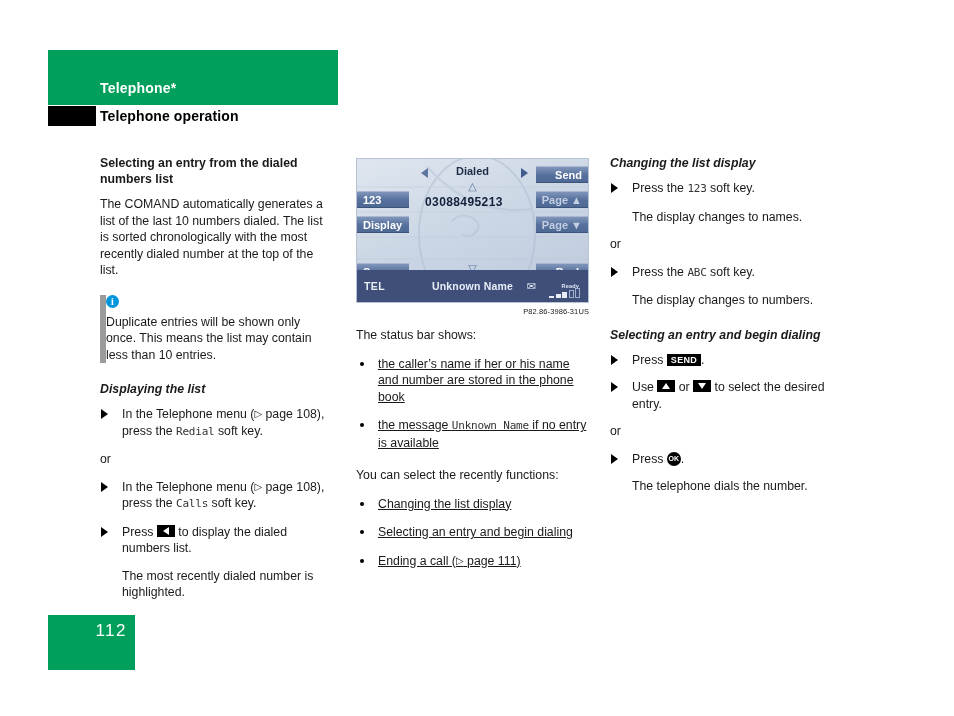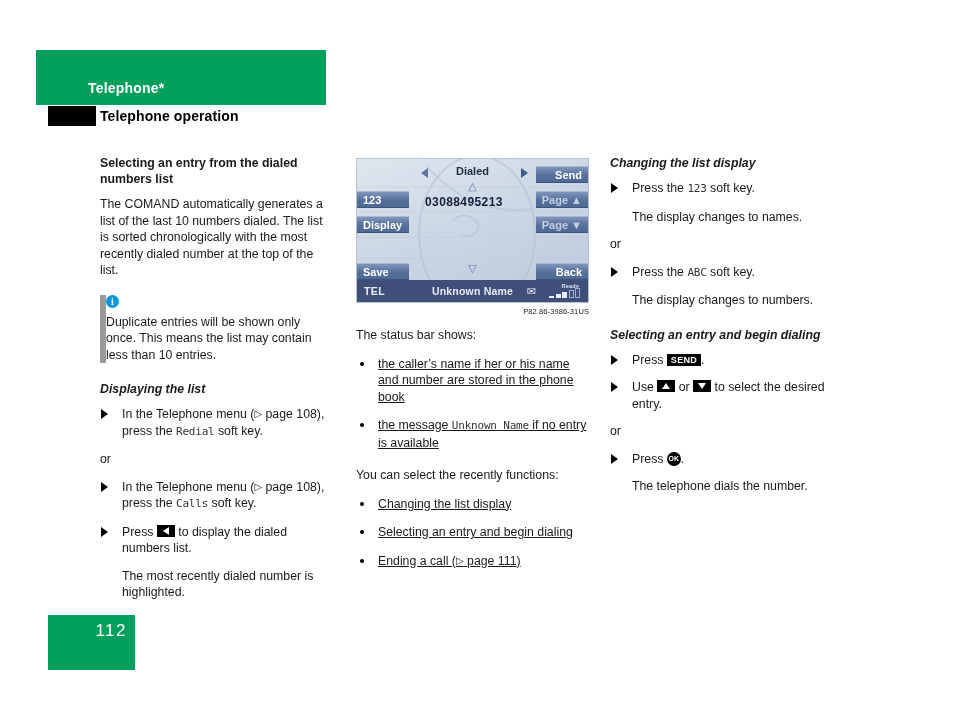--- a/index.html
+++ b/index.html
@@ -11,21 +11,21 @@
     width: 954px; height: 716px;
     position: relative;
     font-family: "Liberation Sans", sans-serif;
     color: #1a1a1a;
     overflow: hidden;
   }
   .page { position: absolute; inset: 0; }
 
   
   .hdr-green {
-    position: absolute; left: 36px; top: 50px;
+    position: absolute; left: 48px; top: 50px;
     width: 290px; height: 55px;
     background: #00a05c;
   }
   .hdr-green-label {
     position: absolute; left: 52px; bottom: 9px;
     color: #ffffff;
     font-size: 14px; font-weight: bold;
     letter-spacing: .2px;
   }
   .hdr-black {
@@ -174,21 +174,21 @@
 
   .b-123     { top: 32px; }
   .b-display { top: 57px; width: 56px; }
   .b-save    { top: 104px; }
   .b-send    { top: 7px; }
   .b-pgup    { top: 32px; }
   .b-pgdn    { top: 57px; }
   .b-back    { top: 104px; }
 
   .scr-status {
-    position: absolute; left: 0; right: 0; bottom: 0; height: 22px;
+    position: absolute; left: 0; right: 0; bottom: 0; height: 32px;
     background: #3f4f7a;
     display: flex; align-items: center;
     color: #e8edf6; font-size: 10.5px; font-weight: bold;
   }
   .st-tel { margin-left: 7px; letter-spacing: .4px; }
   .st-name { position: absolute; left: 0; right: 0; text-align: center; letter-spacing: .2px; }
   .st-env { position: absolute; right: 52px; font-size: 11px; font-weight: normal; }
   .st-sig { position: absolute; right: 5px; bottom: 1px; width: 40px; height: 18px; }
   .st-ready {
     position: absolute; right: 4px; top: 0; font-size: 5.5px; letter-spacing: .2px;

